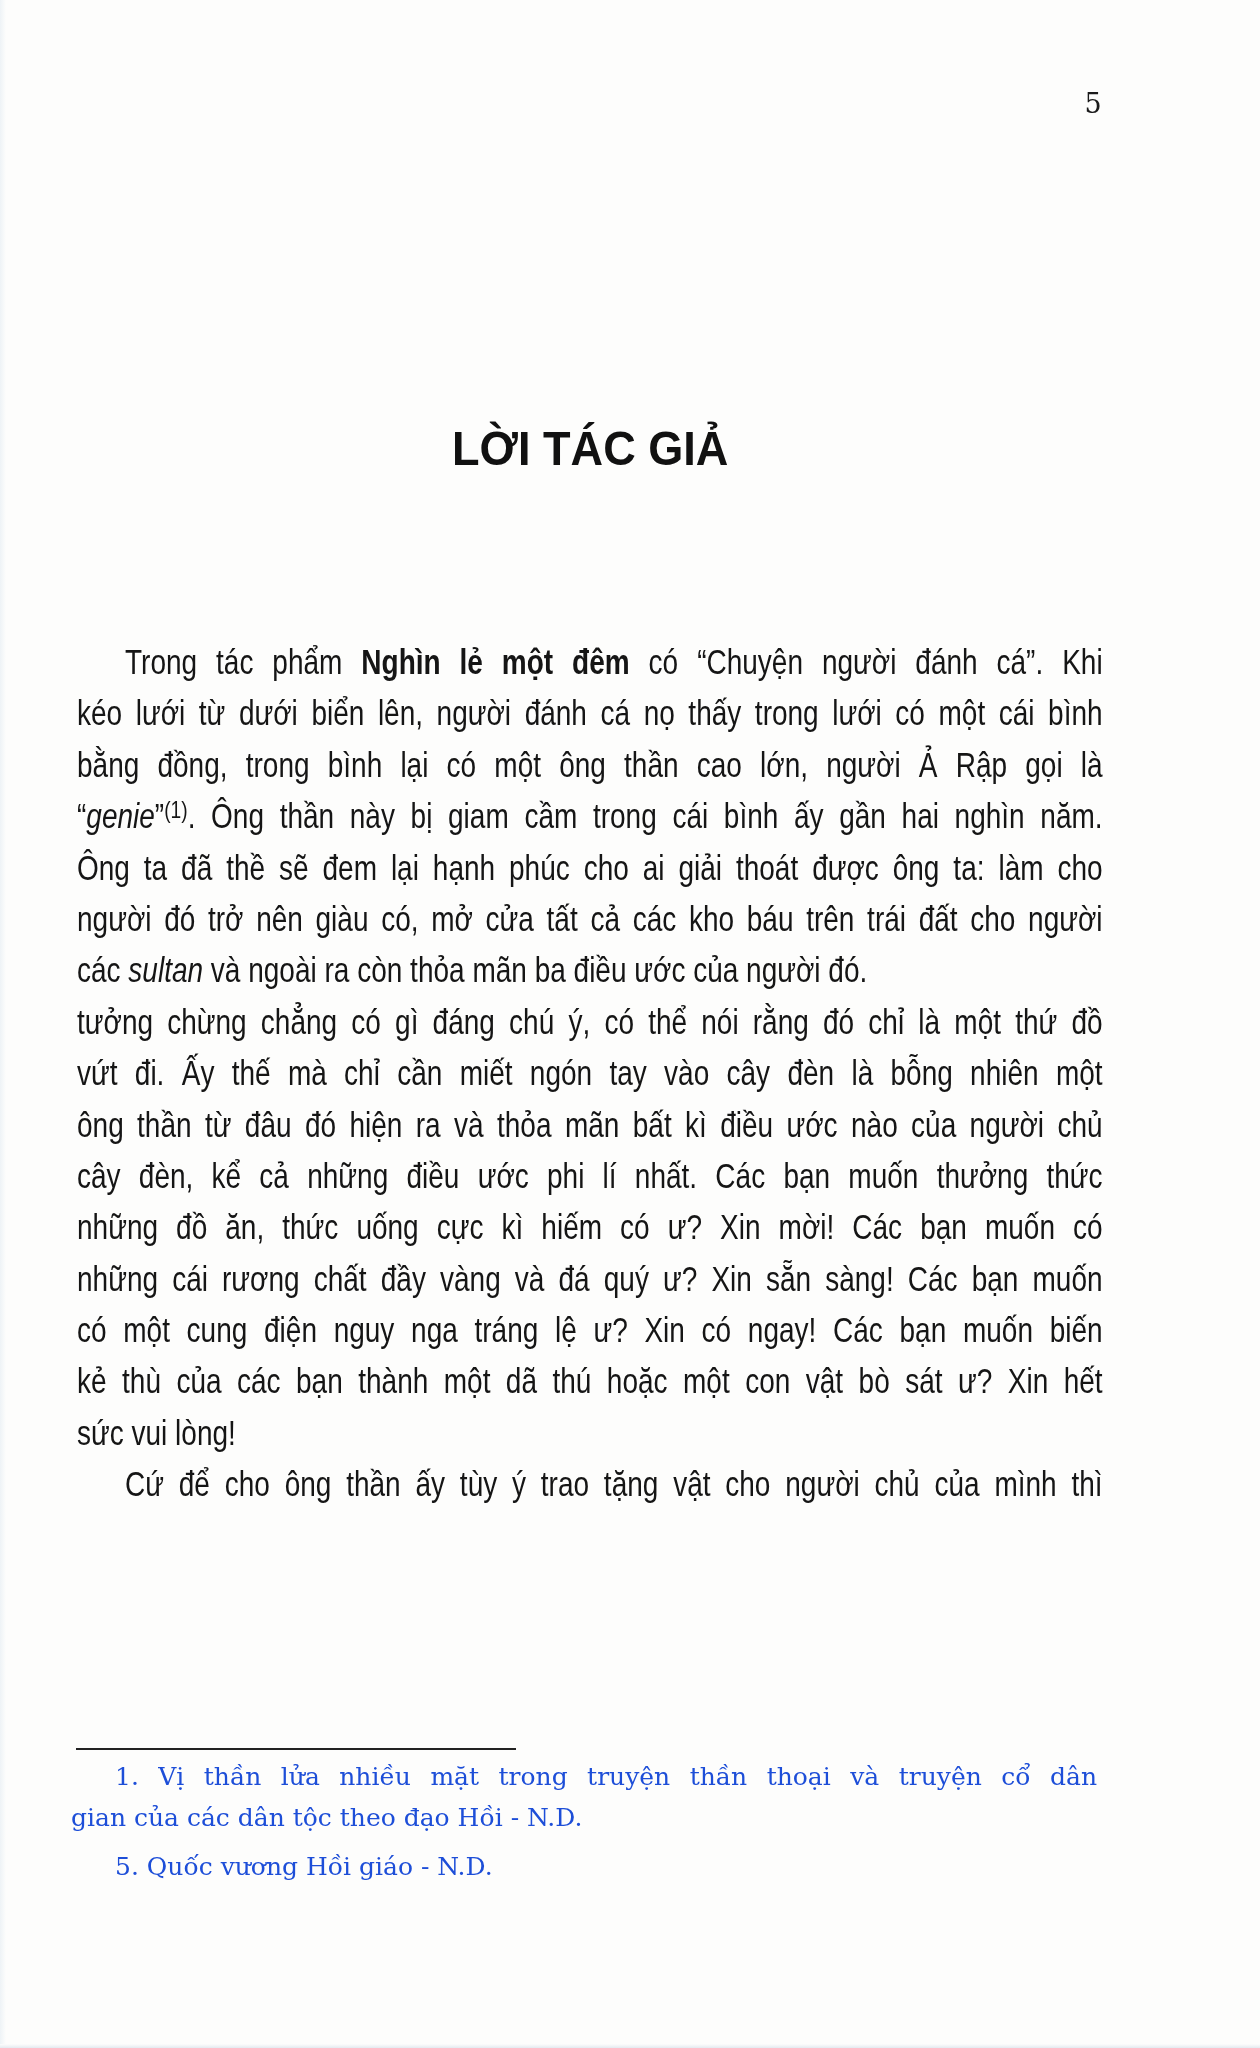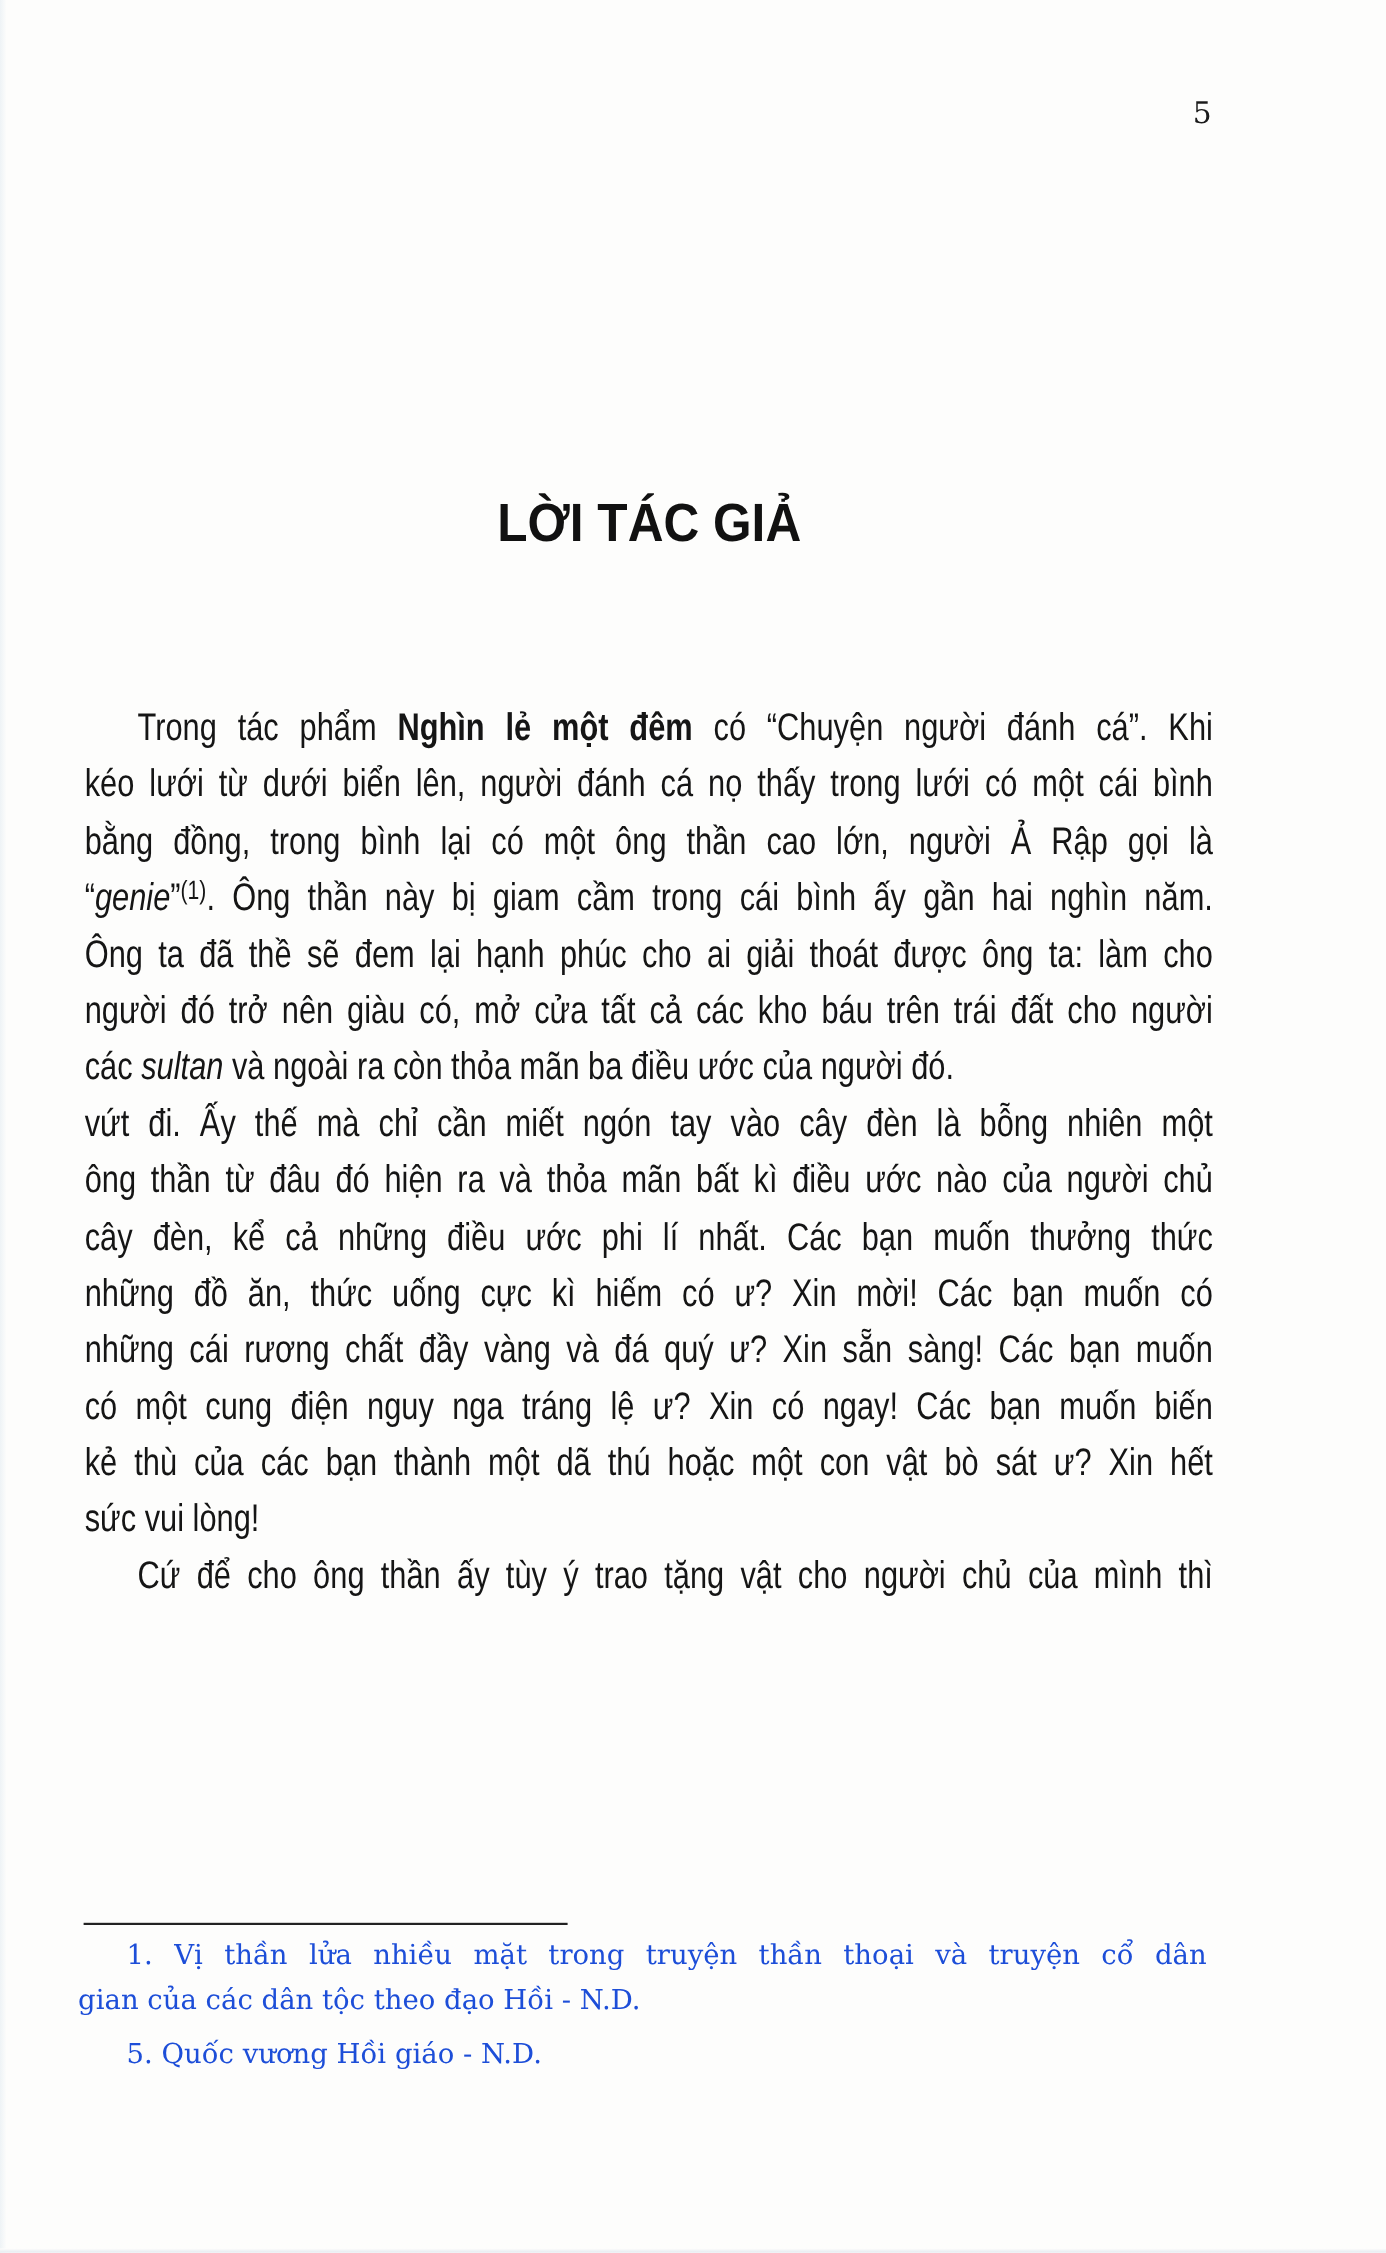--- a/index.html
+++ b/index.html
@@ -20,21 +20,20 @@
     position: absolute; left: 1078px; top: 88px; width: 30px;
     font-family: "DejaVu Serif", serif; font-size: 27px; line-height: 32px;
     text-align: center; color: #1a1a1a;
   }
   .title {
     position: absolute; left: 0; top: 418px; width: 1180px;
     text-align: center;
     font-family: "Liberation Sans", sans-serif; font-weight: bold;
     font-size: 49px; line-height: 60px; color: #111;
     letter-spacing: 0px;
-    margin-top: 28px;
   }
   .title span { display: inline-block; transform: scaleX(0.92); transform-origin: center; }
 
   .body-text {
     position: absolute; left: 77px; top: 640px; width: 1026px;
   }
   .line {
     position: relative; height: 51.4px;
   }
   .line-inner {
@@ -102,20 +101,23 @@
     <div class="line">
       <div class="line-inner">người đó trở nên giàu có, mở cửa tất cả các kho báu trên trái đất cho người</div>
     </div>
     <div class="line">
       <div class="line-inner last"><span>các </span><span class="i">sultan</span><span> và ngoài ra còn thỏa mãn ba điều ước của người đó.</span></div>
     </div>
   </div>
 
   <div>
     <div class="line">
+      <div class="line-inner">tưởng chừng chẳng có gì đáng chú ý, có thể nói rằng đó chỉ là một thứ đồ</div>
+    </div>
+    <div class="line">
       <div class="line-inner">vứt đi. Ấy thế mà chỉ cần miết ngón tay vào cây đèn là bỗng nhiên một</div>
     </div>
     <div class="line">
       <div class="line-inner">ông thần từ đâu đó hiện ra và thỏa mãn bất kì điều ước nào của người chủ</div>
     </div>
     <div class="line">
       <div class="line-inner">cây đèn, kể cả những điều ước phi lí nhất. Các bạn muốn thưởng thức</div>
     </div>
     <div class="line">
       <div class="line-inner">những đồ ăn, thức uống cực kì hiếm có ư? Xin mời! Các bạn muốn có</div>

